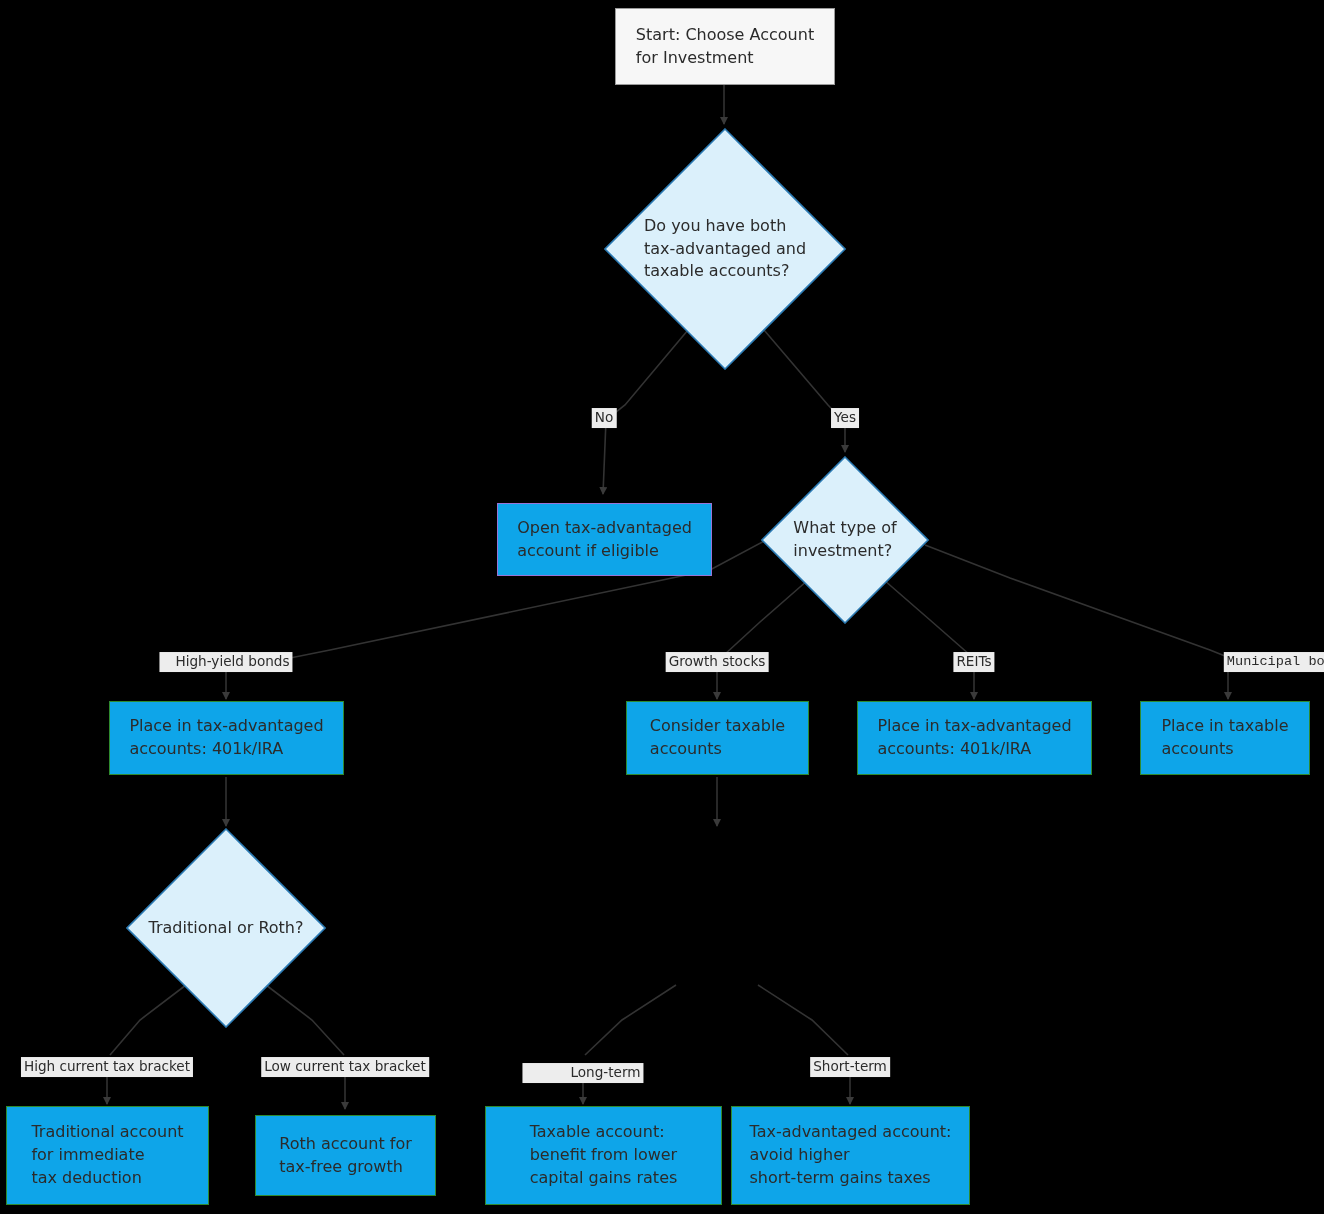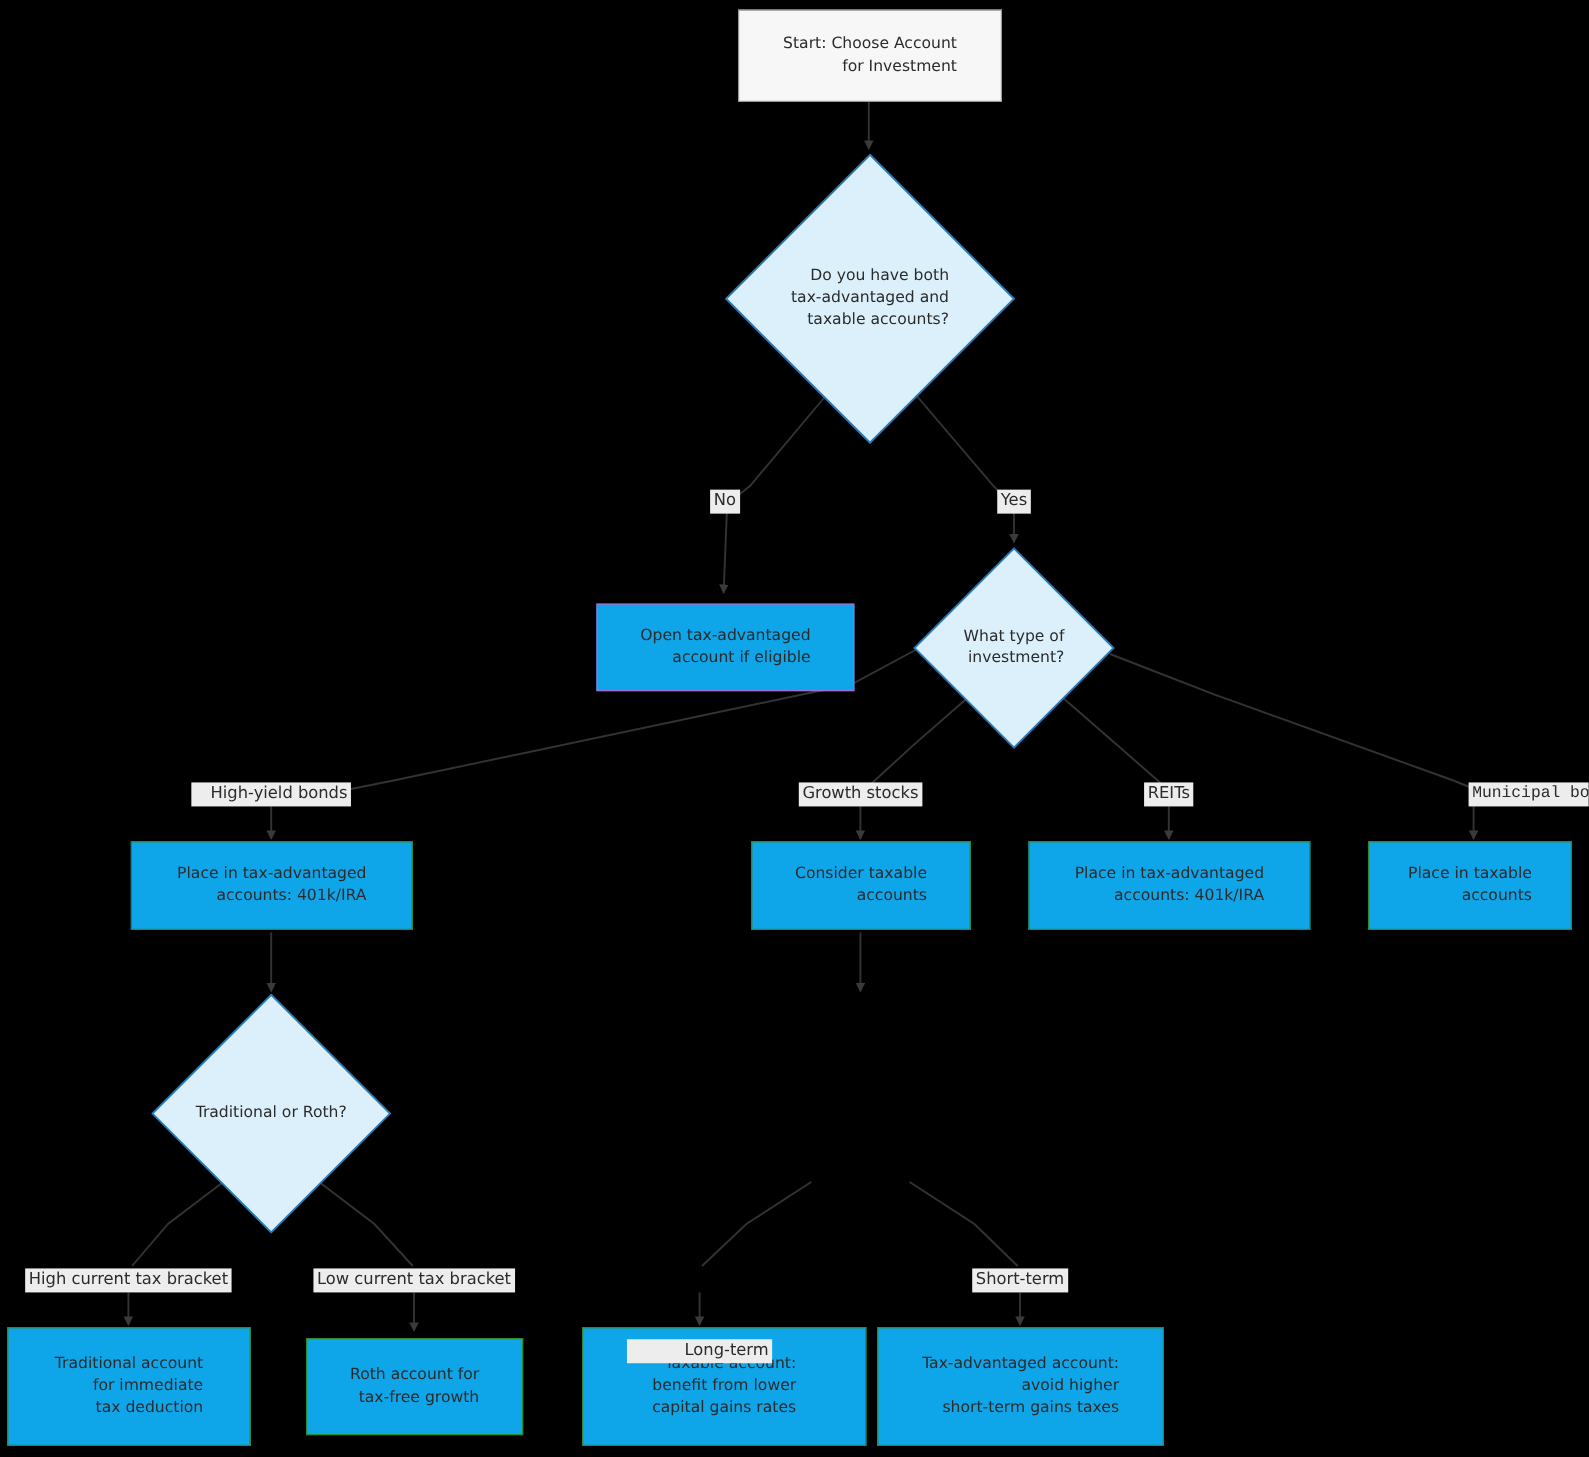--- a/index.html
+++ b/index.html
@@ -27,24 +27,24 @@
     fill: none;
     stroke: #333333;
     stroke-width: 1.6px;
   }
   .node {
     position: absolute;
     box-sizing: border-box;
     display: flex;
     align-items: center;
     justify-content: center;
-    text-align: right;
+    text-align: left;
     line-height: 1.42;
     color: #2b2b2b;
-    font-size: 13px;
+    font-size: 16px;
     white-space: pre-line;
     z-index: 3;
   }
   .node.rect {
     border-width: 1.6px;
     border-style: solid;
     padding: 6px 12px;
   }
   .node-start {
     background: #f7f7f7;
@@ -230,17 +230,17 @@
   <div class="edge-label" style="left:717px; top:662px;">Growth stocks</div>
 
   <div class="edge-label" style="left:974px; top:662px;">REITs</div>
 
   <div class="edge-label" style="left:1288px; top:662px;font-family:Liberation Mono, monospace;">Municipal bonds</div>
 
   <div class="edge-label" style="left:107px; top:1067px;">High current tax bracket</div>
 
   <div class="edge-label" style="left:345px; top:1067px;">Low current tax bracket</div>
 
-  <div class="edge-label" style="left:583px; top:1126px;padding-left:48px;">Long-term</div>
+  <div class="edge-label" style="left:583px; top:1073px;padding-left:48px;">Long-term</div>
 
   <div class="edge-label" style="left:850px; top:1067px;">Short-term</div>
 
 </div>
 
 </body></html>

